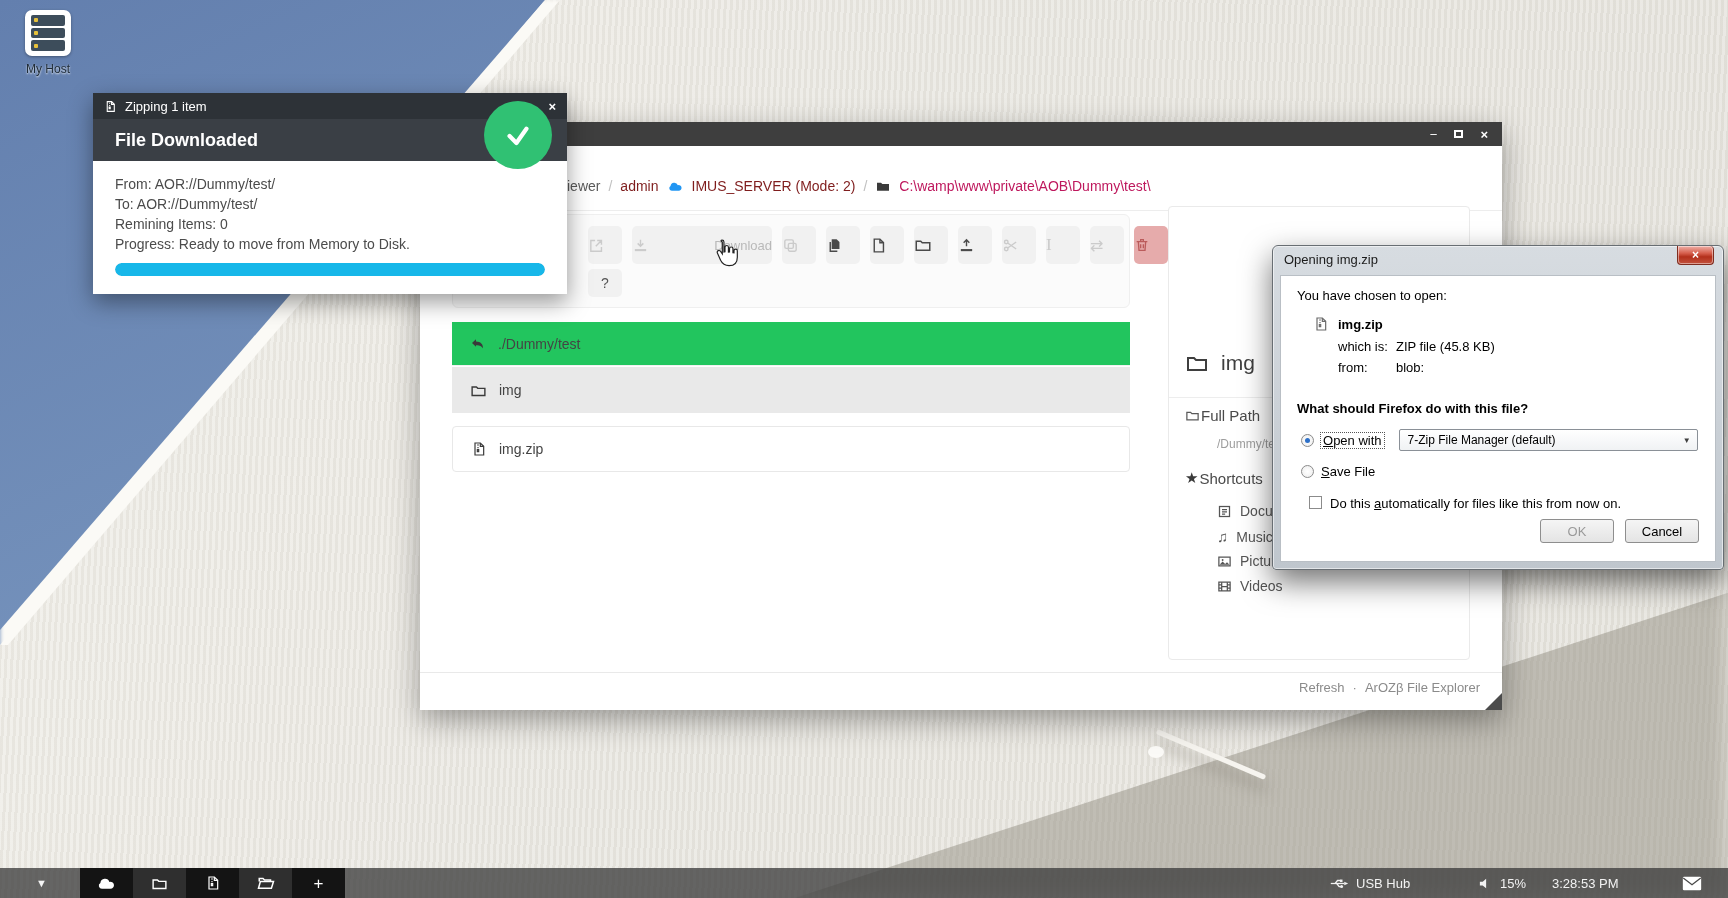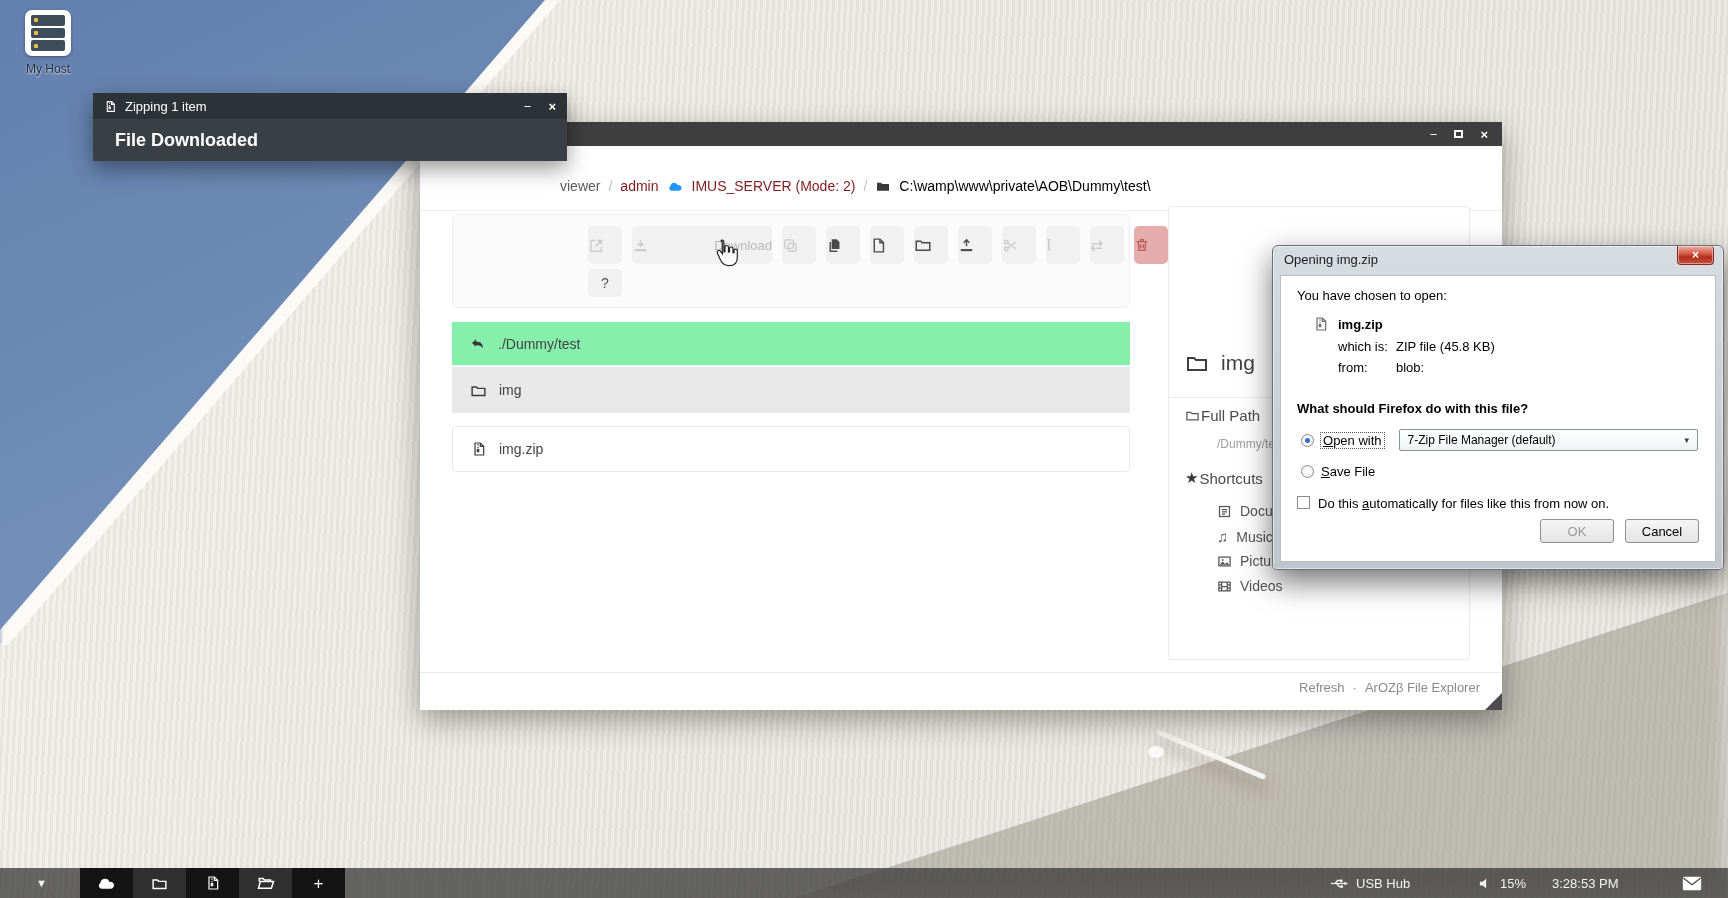--- a/index.html
+++ b/index.html
@@ -39,39 +39,39 @@
   .sq-glyph{width:9px;height:8px;border:2px solid #fff;display:inline-block;cursor:pointer}
 
   
   .explorer{position:absolute;left:420px;top:122px;width:1082px;height:588px;background:#fff;z-index:10;
     box-shadow:0 10px 28px rgba(0,0,0,.35)}
   .explorer .titlebar{height:24px;background:#3e3e3e;display:flex;align-items:center;justify-content:flex-end;gap:17px;padding-right:14px}
   .breadcrumb{position:absolute;left:140px;top:52px;height:24px;display:flex;align-items:center;gap:8px;font-size:14px;white-space:nowrap}
   .breadcrumb .sep{color:#c0c0c0}
   .crumb-muted{color:#5a5a5a}
   .crumb-link{color:#7f1d1d;cursor:pointer;text-decoration:none}
-  .breadcrumb .path{color:#000000}
+  .breadcrumb .path{color:#be185d}
   .bc-border{position:absolute;left:0;top:88px;width:100%;border-top:1px solid #ededed}
 
   .toolbar-card{position:absolute;left:32px;top:92px;width:678px;height:94px;background:#fbfbfb;
     border:1px solid #efefef;border-radius:6px}
   .tb-row{position:absolute;left:135px;top:11px;display:flex;gap:10px}
   .tb-btn{width:34px;height:38px;background:#f1f1f1;border-radius:5px;display:flex;align-items:center;justify-content:space-between;cursor:pointer}
   .tb-btn.wide{width:140px;gap:28px}
   .tb-btn .lbl{font-size:13px;color:#b9b9b9}
   .tb-btn.danger{background:#e6abab}
   .ic-dis{color:#cbcbcb}
   .ic-drk{color:#4a4a4a}
   .ic-red{color:#bb5b5b}
   .tb-help{position:absolute;left:135px;top:54px;width:34px;height:28px;background:#f1f1f1;border-radius:5px;
     display:flex;align-items:center;justify-content:center;font-size:14px;color:#555;cursor:pointer}
 
   .filelist-row{position:absolute;left:32px;width:678px;height:44px;display:flex;align-items:center;gap:12px;
     padding-left:18px;font-size:14px;color:#444;cursor:pointer}
-  .row-up{top:200px;background:#86efac;border-bottom:1px solid #f1f1f1}
+  .row-up{top:200px;background:#22c55e;border-bottom:1px solid #f1f1f1}
   .row-sel{top:245px;height:46px;background:#e9e9e9}
   .row-card{top:304px;height:46px;background:#fff;border:1px solid #e8e8e8;border-radius:4px}
 
   .sidebar{position:absolute;left:748px;top:84px;width:302px;height:454px;background:#fff;
     border:1px solid #eaeaea;border-radius:4px}
   .sb-header{position:absolute;left:16px;top:144px;display:flex;align-items:center;gap:12px;color:#3f3f3f;font-size:21px}
   .sb-divider{position:absolute;left:0;top:190px;width:100%;border-top:1px solid #ededed}
   .sb-row{position:absolute;left:16px;display:flex;align-items:center;gap:1px;font-size:15px;color:#4a4a4a}
   .sb-path{position:absolute;left:48px;top:230px;font-size:12px;color:#9d9d9d}
   .sb-item{position:absolute;left:48px;display:flex;align-items:center;gap:8px;font-size:14px;color:#555;cursor:pointer;white-space:nowrap}
@@ -113,21 +113,21 @@
   .dradio-row{margin-top:13px;margin-left:4px;display:flex;align-items:center;gap:7px;cursor:pointer}
   .radio{width:13px;height:13px;border-radius:50%;border:1px solid #8b8b8b;background:radial-gradient(#fff,#ececec);position:relative;flex:none}
   .radio.on::after{content:"";position:absolute;left:3px;top:3px;width:5px;height:5px;border-radius:50%;background:#2d70c8}
   .accel{text-decoration:underline}
   .focus-dotted{outline:1px dotted #555;padding:0 2px}
   .combo{margin-left:8px;width:299px;height:22px;border:1px solid #8a9097;border-radius:2px;
     background:linear-gradient(#fff,#f0f2f4);display:flex;align-items:center;padding:0 6px 0 8px;
     font-size:12px;cursor:pointer}
   .combo .val{flex:1;white-space:nowrap;overflow:hidden}
   .combo .arr{font-size:8px;color:#3f3f3f}
-  .dcheck-row{margin-top:17px;margin-left:0;display:flex;align-items:flex-start;gap:8px;cursor:pointer}
+  .dcheck-row{margin-top:17px;margin-left:12px;display:flex;align-items:flex-start;gap:8px;cursor:pointer}
   .checkbox{width:13px;height:13px;border:1px solid #8b8b8b;background:#fff;flex:none}
   .dbuttons{position:absolute;right:16px;bottom:18px;display:flex;gap:11px}
   .dbtn{width:74px;height:24px;border:1px solid #8e8e8e;border-radius:3px;
     background:linear-gradient(#f5f5f5,#e4e4e4);font-size:13px;display:flex;align-items:center;justify-content:center;cursor:pointer}
   .dbtn.ok{color:#9a9a9a}
 
   
   .taskbar{position:absolute;left:0;bottom:0;width:100%;height:30px;background:rgba(62,62,62,.78);z-index:40;color:#f2f2f2}
   .tb-chevron{position:absolute;left:36px;top:0;height:30px;display:flex;align-items:center;font-size:11px;color:#f5f5f5;cursor:pointer}
   .apps{position:absolute;left:80px;top:0;height:30px;display:flex}
@@ -368,20 +368,34 @@
       <svg width="13" height="13" viewBox="0 0 24 24" fill="none" stroke="currentColor" stroke-width="2">
           <path d="M6 3h8l5 5v13H6z"></path>
           <path d="M14 3v5h5M10.5 5v2M10.5 9v2M9.5 13h2v3h-2z"></path>
         </svg>
     </span>
     <span class="title">Zipping 1 item</span>
     <span class="win-glyph">−</span>
     <span class="win-glyph" style="font-weight:bold;margin-left:9px">×</span>
   </div>
   <div class="header">File Downloaded</div>
+  <div class="body">
+    <div class="line">From: AOR://Dummy/test/</div>
+    <div class="line">To: AOR://Dummy/test/</div>
+    <div class="line">Remining Items: 0</div>
+    <div class="line">Progress: Ready to move from Memory to Disk.</div>
+    <div class="zip-progress-track">
+      <div class="zip-progress"></div>
+    </div>
+    <div class="check-badge">
+      <svg width="38" height="38" viewBox="0 0 36 36" fill="none" stroke="#fff" stroke-width="4" stroke-linecap="round" stroke-linejoin="round">
+          <path d="M10 19l6.5 6.5L26 12"></path>
+        </svg>
+    </div>
+  </div>
 </div>
 
 <div class="ffdlg">
   <div class="dtitle">Opening img.zip</div>
   <div class="dclose">×</div>
   <div class="dclient">
     <div>You have chosen to open:</div>
     <div class="dfile">
       <span style="color:#6b6b6b">
         <svg width="16" height="16" viewBox="0 0 24 24" fill="none" stroke="currentColor" stroke-width="1.8">

